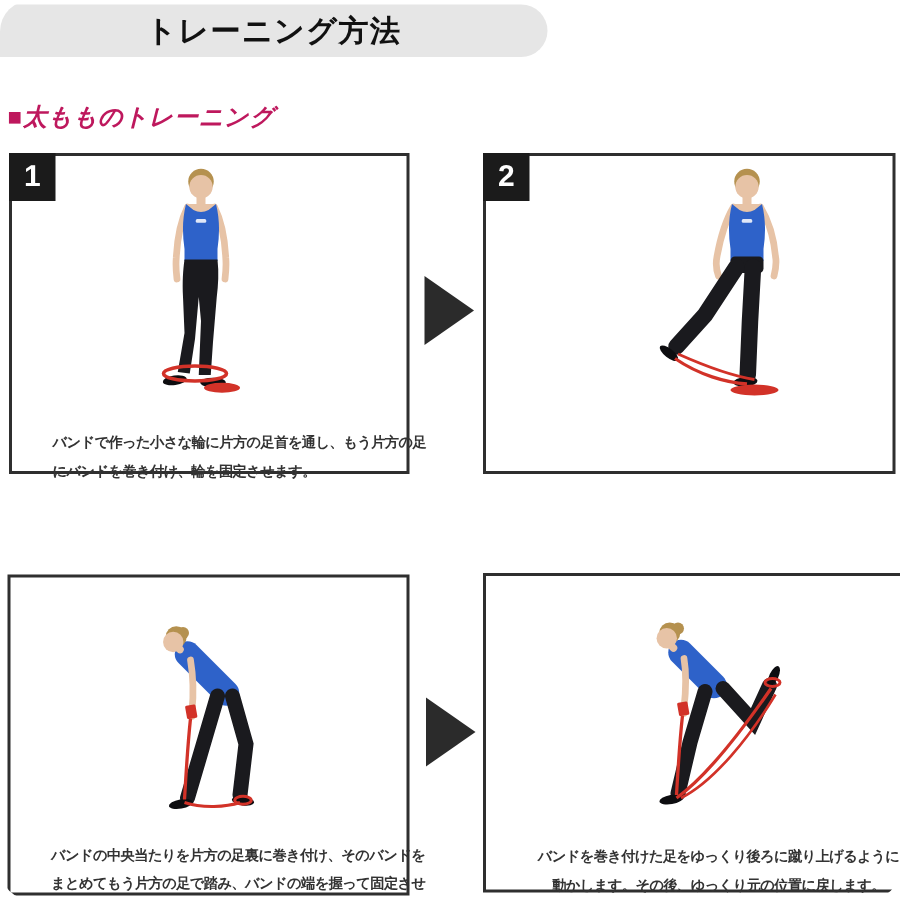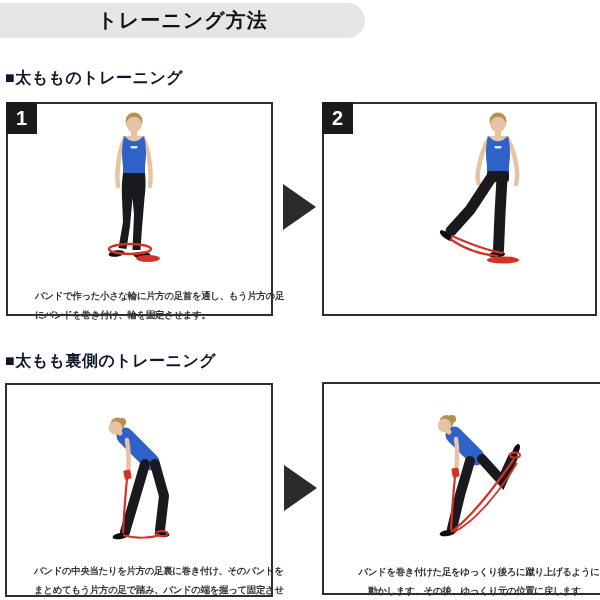--- a/index.html
+++ b/index.html
@@ -1,29 +1,29 @@
 <!DOCTYPE html>
 <html><head>
 <meta charset="utf-8">
 <style>
   html,body{margin:0;padding:0;background:#ffffff;}
   .page{
     position:relative;width:600px;height:600px;background:#ffffff;overflow:hidden;
-    font-family:"Liberation Sans","DejaVu Sans",sans-serif;color:#111;
+    font-family:"Liberation Sans","DejaVu Sans",sans-serif;color:#111;border-radius:21px;
   }
   
   .titlebar{
     position:absolute;left:0;top:3px;width:365px;height:35px;
     background:#e6e6e6;border-radius:0 18px 18px 0;
     display:flex;align-items:center;justify-content:center;
   }
   .titlebar span{font-size:20px;font-weight:bold;color:#111;letter-spacing:1px;}
   
   .heading{
-    position:absolute;left:5px;font-size:16px;font-weight:bold;color:#0f172a;letter-spacing:.5px;
+    position:absolute;left:5px;font-size:16px;font-weight:bold;color:#be185d;letter-spacing:.5px;font-style:italic;
   }
   .h1{top:68px;} .h2{top:351px;}
   
   .panel{
     position:absolute;background:#fff;border:2px solid #2f2f2f;box-sizing:border-box;
   }
   .p1{left:6px;top:102px;width:267px;height:214px;}
   .p2{left:322px;top:102px;width:275px;height:214px;}
   .p3{left:5px;top:383px;width:268px;height:214px;}
   .p4{left:322px;top:382px;width:307px;height:213px;text-align:center;}
@@ -101,21 +101,20 @@
       <path d="M96 68 L94 104 L92.5 140" stroke="#1a1a1e" stroke-width="11" fill="none" stroke-linecap="round"></path>
       <path d="M85 68 L64 100 L45 121" stroke="#1a1a1e" stroke-width="11" fill="none" stroke-linecap="round"></path>
       <ellipse cx="40" cy="125.5" rx="7.5" ry="3" fill="#0d0d10" transform="rotate(38 40 125.5)"></ellipse>
       <ellipse cx="91" cy="144.5" rx="8" ry="3.2" fill="#0d0d10" transform="rotate(-5 91 144.5)"></ellipse>
       <path d="M44 129 C60 140 78 145 92 146" stroke="#d23228" stroke-width="2.2" fill="none"></path>
       <path d="M46 126 C64 134 84 141 97 143" stroke="#d23228" stroke-width="2" fill="none"></path>
       <ellipse cx="97" cy="150" rx="16" ry="3.6" fill="#d23228"></ellipse>
     </svg>
   </div>
 
-  <div class="heading h2">■太もも裏側のトレーニング</div>
 
   <div class="panel p3">
     <svg class="photo" width="150" height="158" viewBox="0 0 150 158">
       <path d="M86 72 L60 46" stroke="#2e62c9" stroke-width="17" fill="none" stroke-linecap="round"></path>
       <path d="M55 43 L51 39" stroke="#e7c3a6" stroke-width="5" stroke-linecap="round"></path>
       <circle cx="57" cy="32" r="4" fill="#b5914f"></circle>
       <circle cx="52.5" cy="34.5" r="7" fill="#b5914f"></circle>
       <circle cx="50.5" cy="38" r="6.8" fill="#e7c3a6"></circle>
       <path d="M62 50 C64 62 64 74 63 84" stroke="#e7c3a6" stroke-width="4.5" fill="none" stroke-linecap="round"></path>
       <circle cx="63" cy="87" r="2.8" fill="#e7c3a6"></circle>

